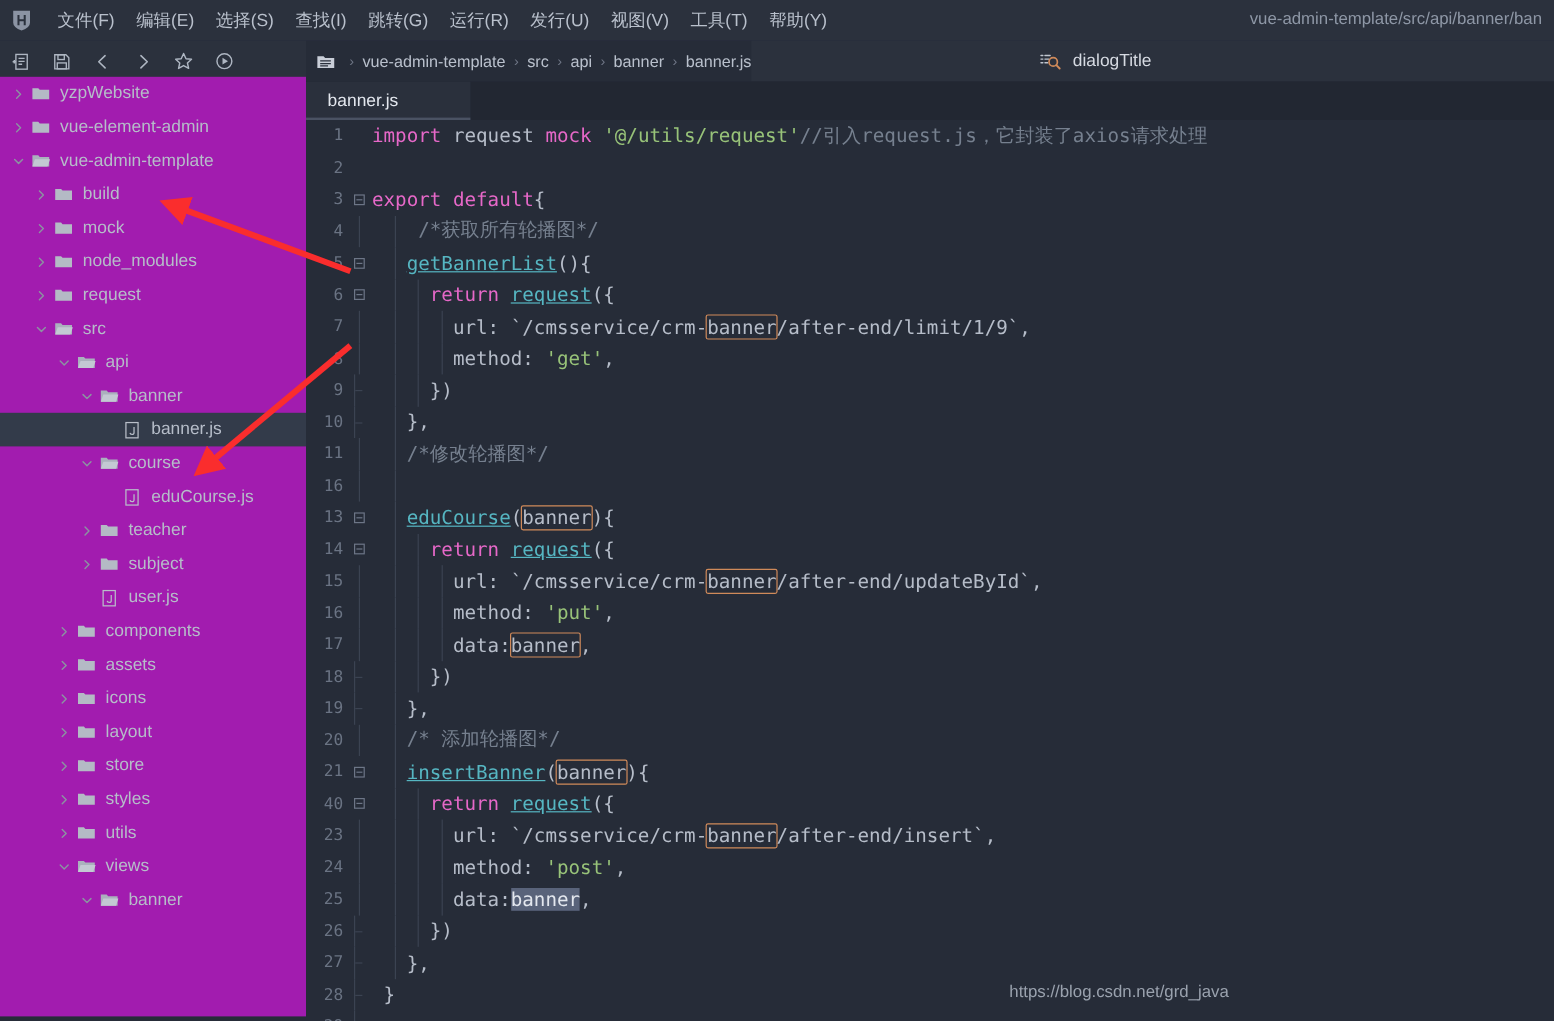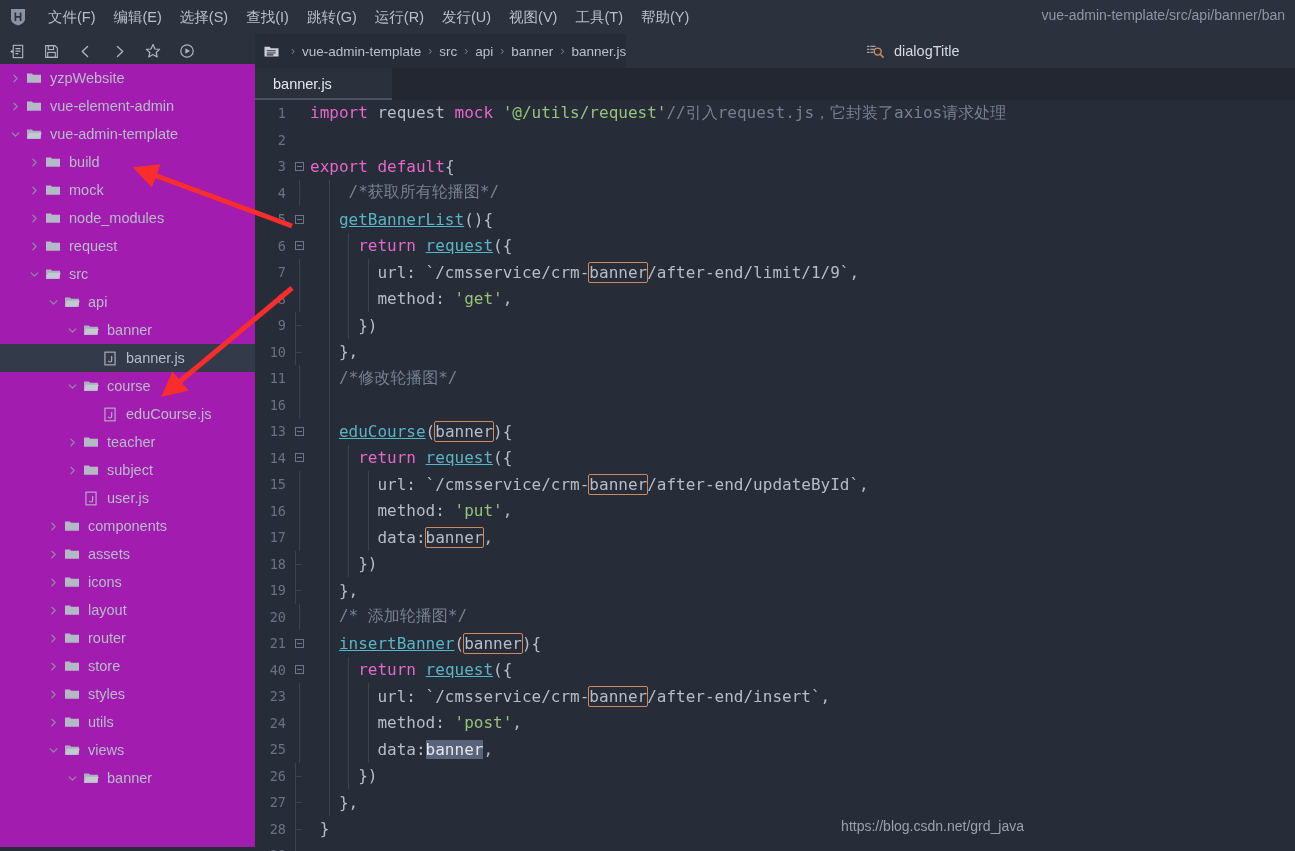--- a/index.html
+++ b/index.html
@@ -543,34 +543,20 @@
           <div class="chev">
             <svg width="11" height="11" viewBox="0 0 12 12" fill="none" stroke="#8b93a1" stroke-width="1.3" stroke-linecap="round" stroke-linejoin="round">
               <path d="M4.2 2.4 L7.8 6 L4.2 9.6"></path>
             </svg>
           </div>
           <div class="ic">
             <svg width="16" height="14" viewBox="0 0 18 16">
               <path d="M1 2.8 H6.6 L8 4.4 H17 V13.4 H1 Z" fill="#b4bac5"></path>
             </svg>
           </div>
-          <div class="lbl">router</div>
-        </div>
-        <div class="tree-row">
-          <div style="width: 44px; min-width: 44px;"></div>
-          <div class="chev">
-            <svg width="11" height="11" viewBox="0 0 12 12" fill="none" stroke="#8b93a1" stroke-width="1.3" stroke-linecap="round" stroke-linejoin="round">
-              <path d="M4.2 2.4 L7.8 6 L4.2 9.6"></path>
-            </svg>
-          </div>
-          <div class="ic">
-            <svg width="16" height="14" viewBox="0 0 18 16">
-              <path d="M1 2.8 H6.6 L8 4.4 H17 V13.4 H1 Z" fill="#b4bac5"></path>
-            </svg>
-          </div>
           <div class="lbl">store</div>
         </div>
         <div class="tree-row">
           <div style="width: 44px; min-width: 44px;"></div>
           <div class="chev">
             <svg width="11" height="11" viewBox="0 0 12 12" fill="none" stroke="#8b93a1" stroke-width="1.3" stroke-linecap="round" stroke-linejoin="round">
               <path d="M4.2 2.4 L7.8 6 L4.2 9.6"></path>
             </svg>
           </div>
           <div class="ic">

